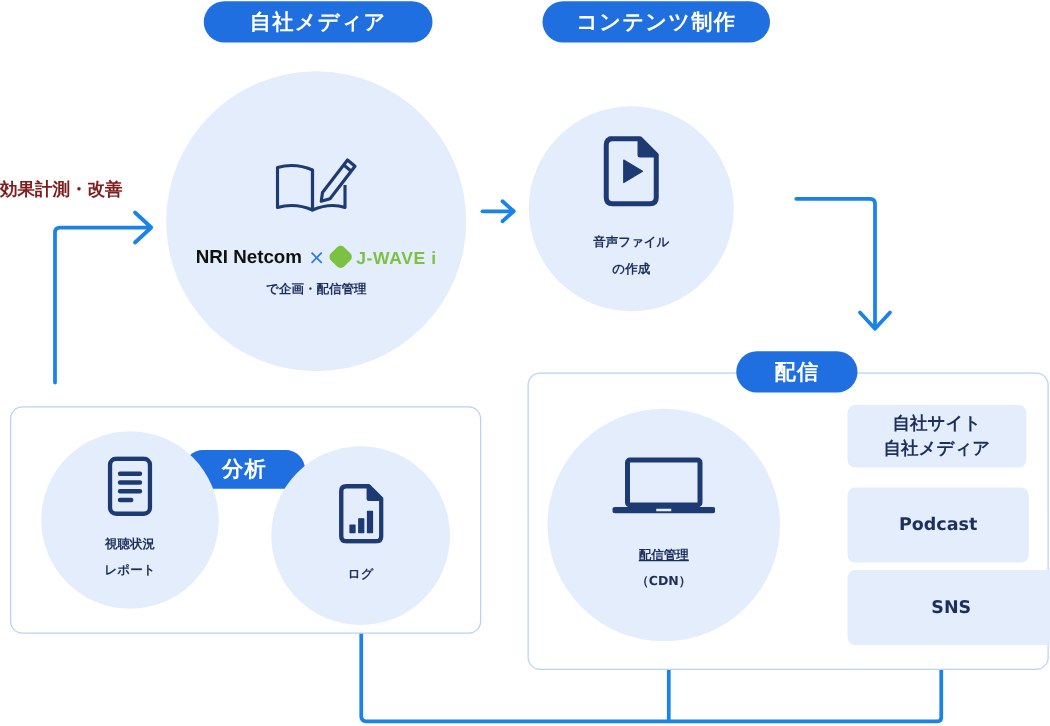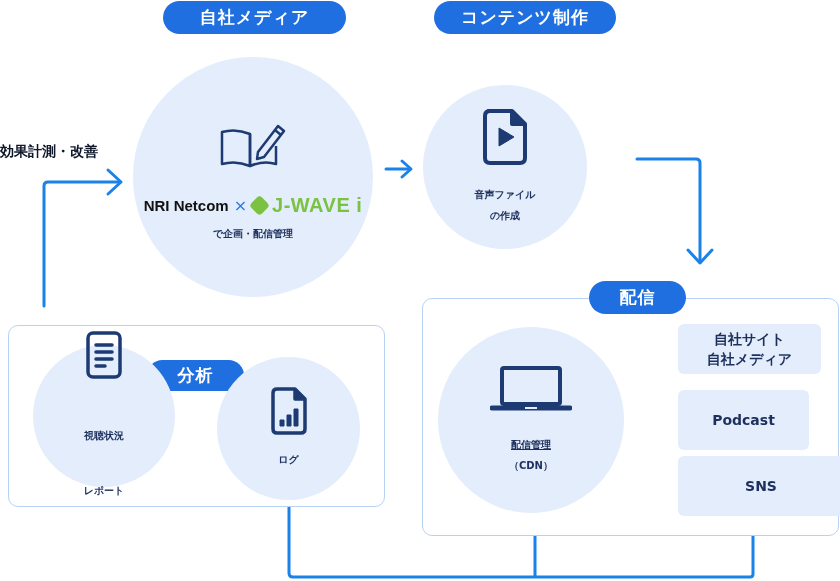--- a/index.html
+++ b/index.html
@@ -9,21 +9,21 @@
   .pill { position:absolute; background:#1f6fe0; color:#fff; border-radius:20px; font-weight:bold;
           display:flex; align-items:center; justify-content:center; font-size:17px; letter-spacing:1px; }
   .circle { position:absolute; border-radius:50%; background:#e3edfb; display:flex; flex-direction:column;
             align-items:center; justify-content:center; text-align:center; }
   .ctext { font-weight:bold; font-size:10px; line-height:21px; color:#1d2f5c; }
   .panel { position:absolute; border:1px solid #b8d2f4; border-radius:10px; background:#fff; }
   .dest { position:absolute; background:#e3edfb; border-radius:6px; display:flex; flex-direction:column;
           align-items:center; justify-content:center; font-weight:bold; font-size:14px; line-height:20px; color:#1d2f5c; }
   svg.lines { position:absolute; left:0; top:0; }
   .brand { font-family:"Liberation Sans", sans-serif; font-weight:bold; font-size:15px; color:#111; }
-  .jwave { font-family:"Liberation Sans", sans-serif; font-weight:bold; font-size:20px; color:#7cc242; letter-spacing:0.5px; }
+  .jwave { font-family:"Liberation Sans", sans-serif; font-weight:bold; font-size:14px; color:#7cc242; letter-spacing:0.5px; }
 </style>
 </head>
 <body>
 
 <svg class="lines" width="840" height="581">
   <g fill="none" stroke="#1a82e8" stroke-width="3" stroke-linecap="round" stroke-linejoin="round">
 
     <path d="M44 306 V186 Q44 182 48 182 H120"></path>
     <path d="M108 170 L121 182 L108 194"></path>
 
@@ -44,21 +44,21 @@
       <path d="M190 407 L181 415 L190 423"></path>
 
     <path d="M535 522 V577 M753 522 V574 Q753 577 750 577 H293 Q289 577 289 573 V486"></path>
     <path d="M277 499 L289 486 L301 499"></path>
   </g>
 </svg>
 
 <div class="pill" style="left:163px;top:1px;width:183px;height:33px;">自社メディア</div>
 <div class="pill" style="left:434px;top:1px;width:182px;height:33px;">コンテンツ制作</div>
 
-<div class="abs" style="left:0;top:143px;font-size:14px;font-weight:bold;color:#0f172a;">効果計測・改善</div>
+<div class="abs" style="left:0;top:143px;font-size:14px;font-weight:bold;color:#7f1d1d;">効果計測・改善</div>
 
 <div class="circle" style="left:133px;top:57px;width:240px;height:240px;">
   <span style="display:block;margin-top:10px;">
     <svg width="70" height="50" viewBox="0 0 70 50" fill="none" stroke="#1d3a73" stroke-width="2.5" stroke-linejoin="round">
       <path d="M4 12 L4 44 Q18 40 32 46 L32 14 Q18 8 4 12 Z"></path>
       <path d="M32 14 L32 46 Q46 40 58 44 L58 26"></path>
       <path d="M40 32 L60 6 L66 11 L46 37 L39 39 Z"></path>
       <path d="M57 10 L63 15"></path>
     </svg>
   </span>
@@ -79,21 +79,21 @@
       <path d="M17 20 L32 29 L17 38 Z" fill="#1d3a73" stroke-width="1"></path>
     </svg>
   </span>
   <div class="ctext" style="margin-top:14px;">音声ファイル</div>
   <div class="ctext">の作成</div>
 </div>
 
 <div class="panel" style="left:8px;top:325px;width:375px;height:180px;"></div>
 <div class="pill" style="left:147px;top:312px;width:97px;height:31px;margin-top:48px;">分析</div>
 
-<div class="circle" style="left:33px;top:345px;width:142px;height:142px;gap:34px;">
+<div class="circle" style="left:33px;top:345px;width:142px;height:142px;">
   <span style="display:block;">
     <svg width="36" height="48" viewBox="0 0 36 48" fill="none" stroke="#1d3a73" stroke-width="3.5" stroke-linecap="round">
       <rect x="2" y="2" width="32" height="44" rx="5"></rect>
       <path d="M10 14 H26 M10 21 H26 M10 28 H26 M10 35 H19"></path>
     </svg>
   </span>
   <div class="ctext" style="margin-top:8px;">視聴状況</div>
   <div class="ctext">レポート</div>
 </div>
 
@@ -122,18 +122,18 @@
     </svg>
   </span>
   <div class="ctext" style="margin-top:18px;text-decoration:underline;">配信管理</div>
   <div class="ctext">（CDN）</div>
 </div>
 
 <div class="dest" style="left:678px;top:324px;width:143px;height:50px;">
   <div>自社サイト</div>
   <div>自社メディア</div>
 </div>
-<div class="dest" style="left:678px;top:390px;width:131px;height:60px;">
+<div class="dest" style="left:678px;top:390px;width:145px;height:60px;">
   <div>Podcast</div>
 </div>
 <div class="dest" style="left:678px;top:456px;width:166px;height:60px;">
   <div>SNS</div>
 </div>
 
 </body></html>

